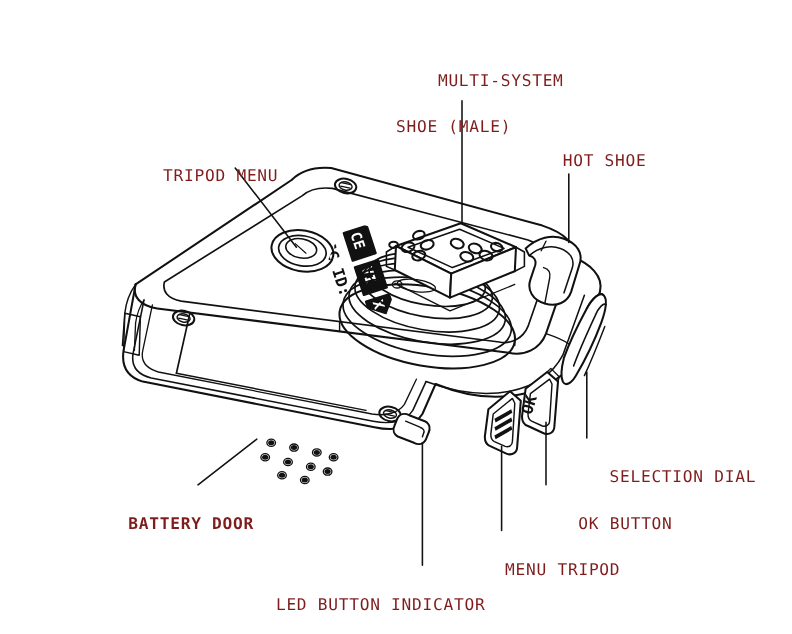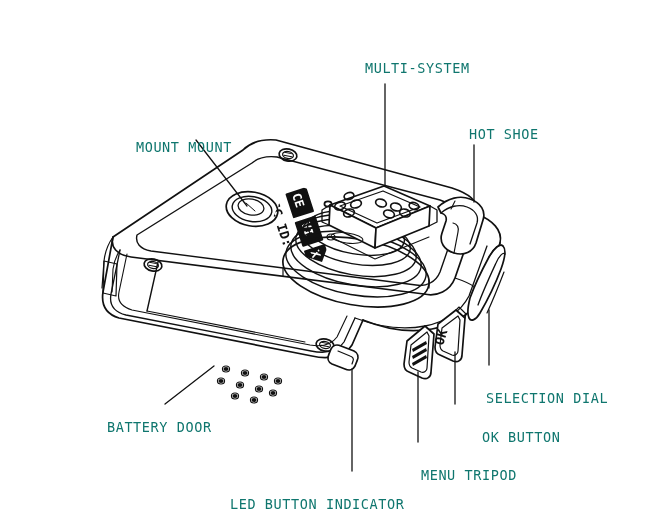--- a/index.html
+++ b/index.html
@@ -26,36 +26,36 @@
     left: 0;
     width: 660px;
     height: 528px;
     display: block;
   }
   .callout-label {
     position: absolute;
     font-family: "DejaVu Sans Mono", "Liberation Mono", monospace;
     font-size: 13.5px;
     letter-spacing: 0.6px;
-    color: #0f766e;
+    color: #7f1d1d;
     white-space: pre;
     line-height: 19px;
     user-select: none;
   }
   .callout-label .line2 {
     display: block;
   }
   
   #label-multi-system-shoe { left: 330px; top: 40px; }
   #label-hot-shoe-lock-lever { left: 434px; top: 106px; }
   #label-tripod-mount { left: 101px; top: 119px; }
-  #label-selection-dial { left: 451px; top: 370px; text-align: right; }
+  #label-selection-dial { left: 473px; top: 370px; text-align: right; }
   #label-ok-button { left: 447px; top: 409px; }
   #label-menu-button { left: 386px; top: 447px; }
-  #label-battery-door { left: 72px; top: 399px; }
+  #label-battery-door { left: 72px; top: 409px; font-weight: bold; }
   #label-led-status-indicator { left: 195px; top: 476px; }
 </style>
 </head>
 <body>
 
 <div id="diagram-root">
 
   <svg id="diagram-svg" viewBox="0 0 660 528" xmlns="http://www.w3.org/2000/svg">
     <defs>
       <clipPath id="clip-grille">
@@ -361,28 +361,29 @@
         <line x1="165" y1="404" x2="214" y2="366"></line>
 
         <line x1="352" y1="471" x2="352" y2="369"></line>
       </g>
 
     </g>
   </svg>
 
   <div class="callout-label" id="label-multi-system-shoe">
     <span>MULTI-SYSTEM</span>
+    <span class="line2">SHOE (MALE)</span>
   </div>
 
   <div class="callout-label" id="label-hot-shoe-lock-lever">
     <span>HOT SHOE</span>
   </div>
 
   <div class="callout-label" id="label-tripod-mount">
-    <span>MOUNT MOUNT</span>
+    <span>TRIPOD MENU</span>
   </div>
 
   <div class="callout-label" id="label-selection-dial">
     <span>SELECTION DIAL</span>
   </div>
 
   <div class="callout-label" id="label-ok-button">
     <span>OK BUTTON</span>
   </div>
 

